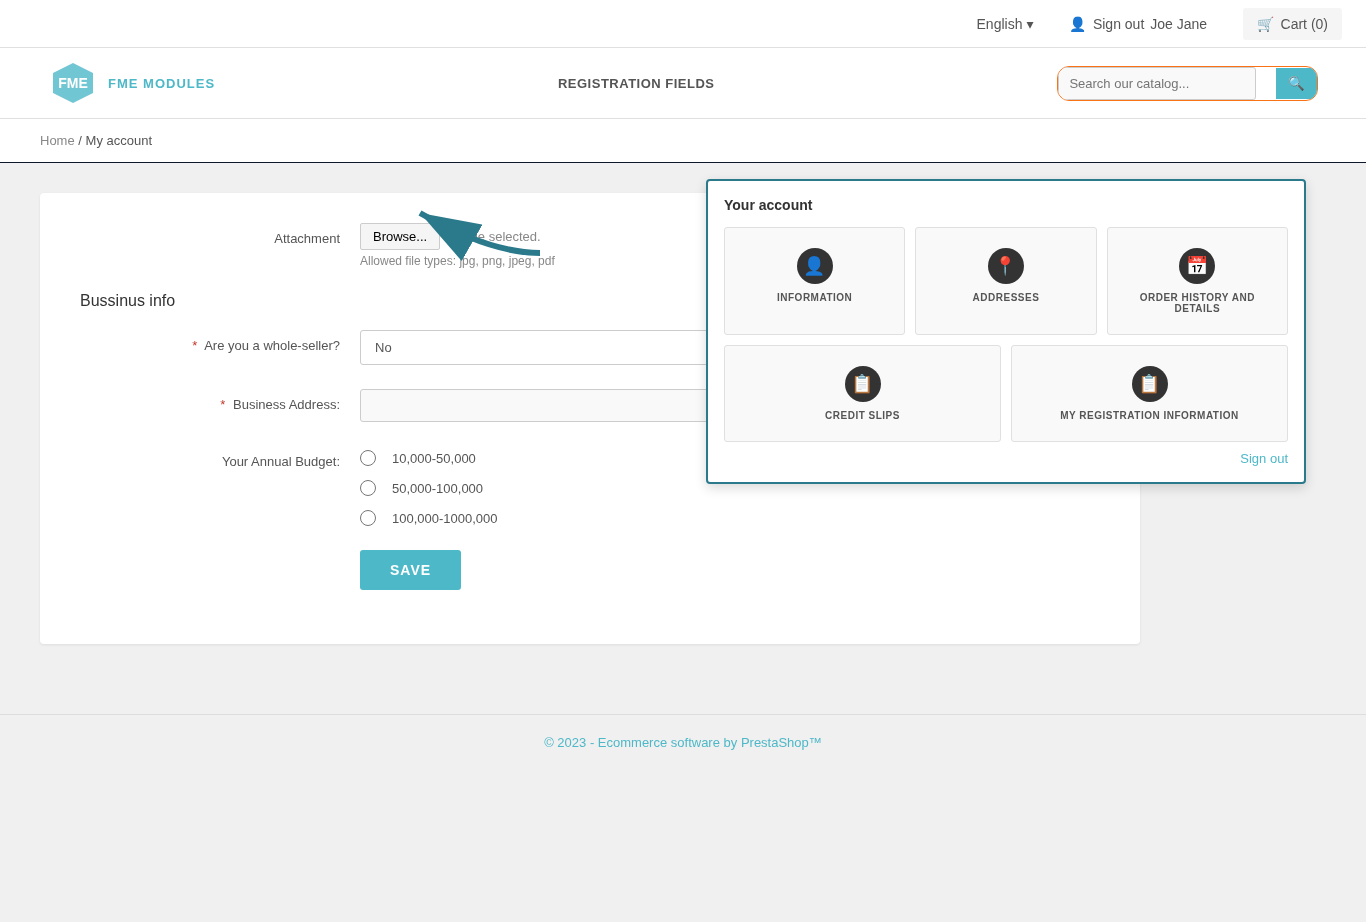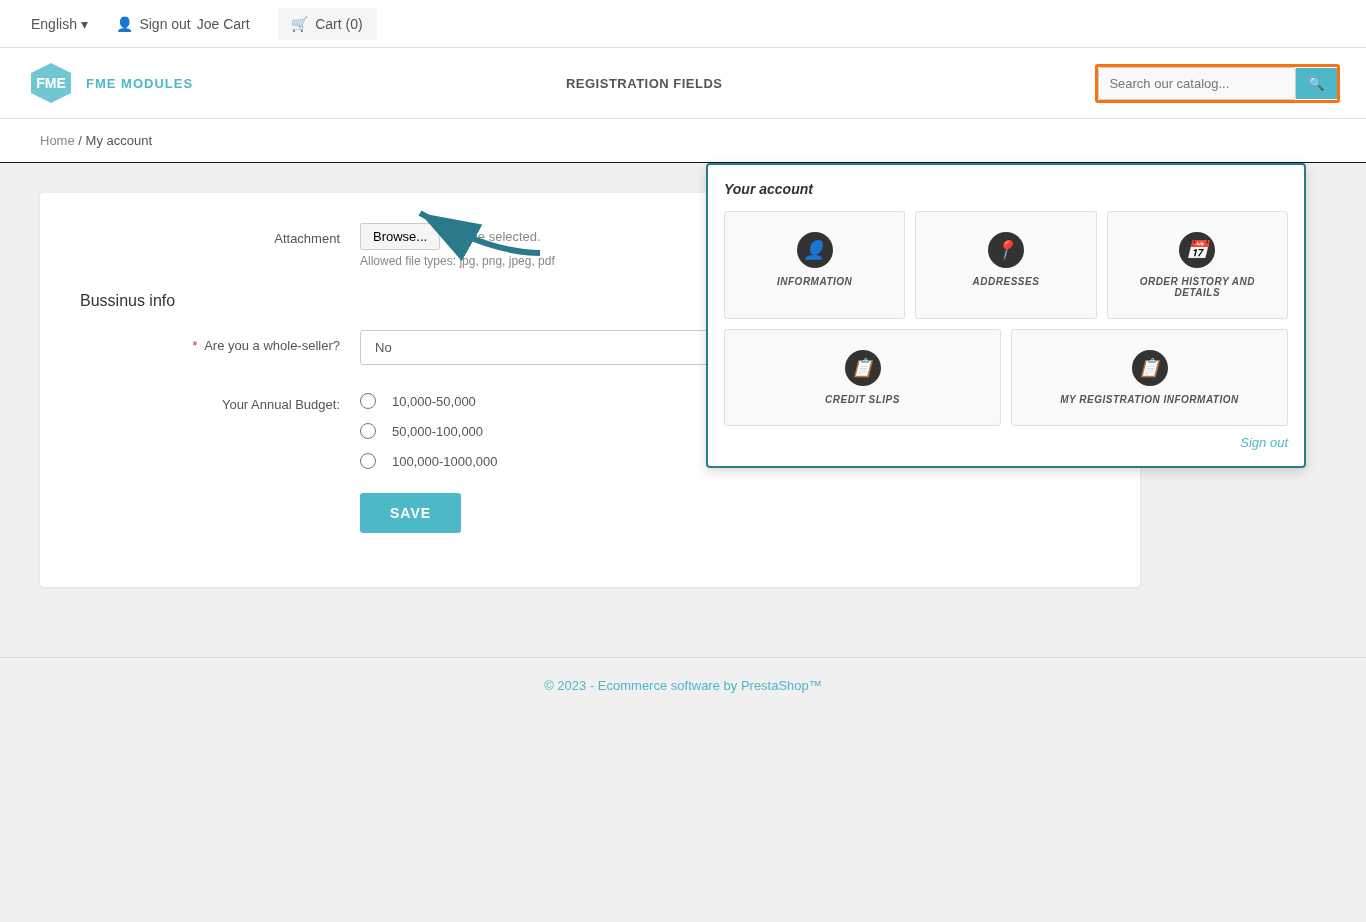--- a/index.html
+++ b/index.html
@@ -3,54 +3,55 @@
   <meta charset="utf-8">
   <style>
     * { box-sizing: border-box; margin: 0; padding: 0; }
     body { font-family: Arial, sans-serif; background: #f0f0f0; color: #333; font-size: 14px; }
 
     
     .topbar {
       background: #fff;
       border-bottom: 1px solid #e0e0e0;
       display: flex;
+      justify-content: flex-end;
       align-items: center;
-      padding: 0 31px;
+      padding: 0 24px;
       height: 48px;
-      gap: 28px;
+      gap: 36px;
     }
     .topbar-lang {
       display: flex; align-items: center; gap: 4px; cursor: pointer; color: #555; font-size: 14px;
     }
     .topbar-signout {
       display: flex; align-items: center; gap: 6px; color: #555; cursor: pointer; font-size: 14px;
     }
     .topbar-cart {
       display: flex; align-items: center; gap: 6px; background: #f5f5f5; padding: 8px 14px; border-radius: 3px; color: #555; cursor: pointer; font-size: 14px;
     }
 
     
     .header {
       background: #fff;
-      padding: 10px 26px;
+      padding: 10px 48px;
       display: flex;
       align-items: center;
       justify-content: space-between;
       border-bottom: 1px solid #e0e0e0;
     }
     .logo-area { display: flex; align-items: center; gap: 10px; }
     .logo-icon {
       width: 50px; height: 50px;
     }
     .logo-text { font-size: 13px; font-weight: bold; color: #555; letter-spacing: 1px; }
     .logo-text span { color: #4db8c8; }
     .nav-links { display: flex; gap: 20px; font-size: 13px; color: #555; }
     .nav-links a { text-decoration: none; color: #555; font-weight: bold; letter-spacing: 0.5px; text-transform: uppercase; }
     .search-bar {
-      display: flex; align-items: center; border: 3px solid #f97316; border-radius: 3px; overflow: hidden;
+      display: flex; align-items: center; border: 1px solid #f97316; border-radius: 12px; overflow: hidden; gap: 20px;
     }
     .search-bar input {
       border: none; outline: none; padding: 8px 12px; font-size: 13px; width: 200px;
     }
     .search-bar button {
       background: #4db8c8; border: none; padding: 8px 12px; cursor: pointer; color: #fff;
     }
 
     
     .breadcrumb-bar {
@@ -246,21 +247,21 @@
 <body>
 
 <div class="topbar">
   <div class="topbar-lang">
     <span>English</span>
     <span>▾</span>
   </div>
   <div class="topbar-signout">
     <span>👤</span>
     <span>Sign out</span>
-    <span>Joe Cart</span>
+    <span>Joe Jane</span>
   </div>
   <div class="topbar-cart">
     <span>🛒</span>
     <span>Cart (0)</span>
   </div>
 </div>
 
 <div class="header">
   <div class="logo-area">
 
@@ -293,21 +294,21 @@
 
   <svg class="arrow-svg" style="position:absolute;top:30px;left:340px;width:220px;height:80px;z-index:99;" viewBox="0 0 220 80">
     <defs>
       <marker id="arrowhead" markerWidth="10" markerHeight="7" refX="10" refY="3.5" orient="auto">
         <polygon points="0 0, 10 3.5, 0 7" fill="#2a7a8c"></polygon>
       </marker>
     </defs>
     <path d="M 200 60 Q 150 60 80 20" stroke="#2a7a8c" stroke-width="6" fill="none" marker-end="url(#arrowhead)"></path>
   </svg>
 
-  <div class="account-dropdown" style="position:absolute;top:0;right:60px;font-style:italic;">
+  <div class="account-dropdown" style="position:absolute;top:16px;right:60px;">
     <div class="account-dropdown-title">Your account</div>
     <div class="account-grid">
       <div class="account-item">
         <div class="icon-circle">👤</div>
         <span class="account-item-label">INFORMATION</span>
       </div>
       <div class="account-item">
         <div class="icon-circle">📍</div>
         <span class="account-item-label">ADDRESSES</span>
       </div>
@@ -355,20 +356,29 @@
         <span>Are you a whole-seller?</span>
       </div>
       <div class="form-control-area">
         <select>
           <option>No</option>
           <option>Yes</option>
         </select>
       </div>
     </div>
 
+    <div class="form-row">
+      <div class="form-label">
+        <span class="req">*</span>
+        <span>Business Address:</span>
+      </div>
+      <div class="form-control-area">
+        <input type="text" style="">
+      </div>
+    </div>
 
     <div class="form-row">
       <div class="form-label">
         <span>Your Annual Budget:</span>
       </div>
       <div class="form-control-area">
         <div class="radio-group">
           <label class="radio-item">
             <input type="radio" name="budget" style="">
             <span>10,000-50,000</span>

